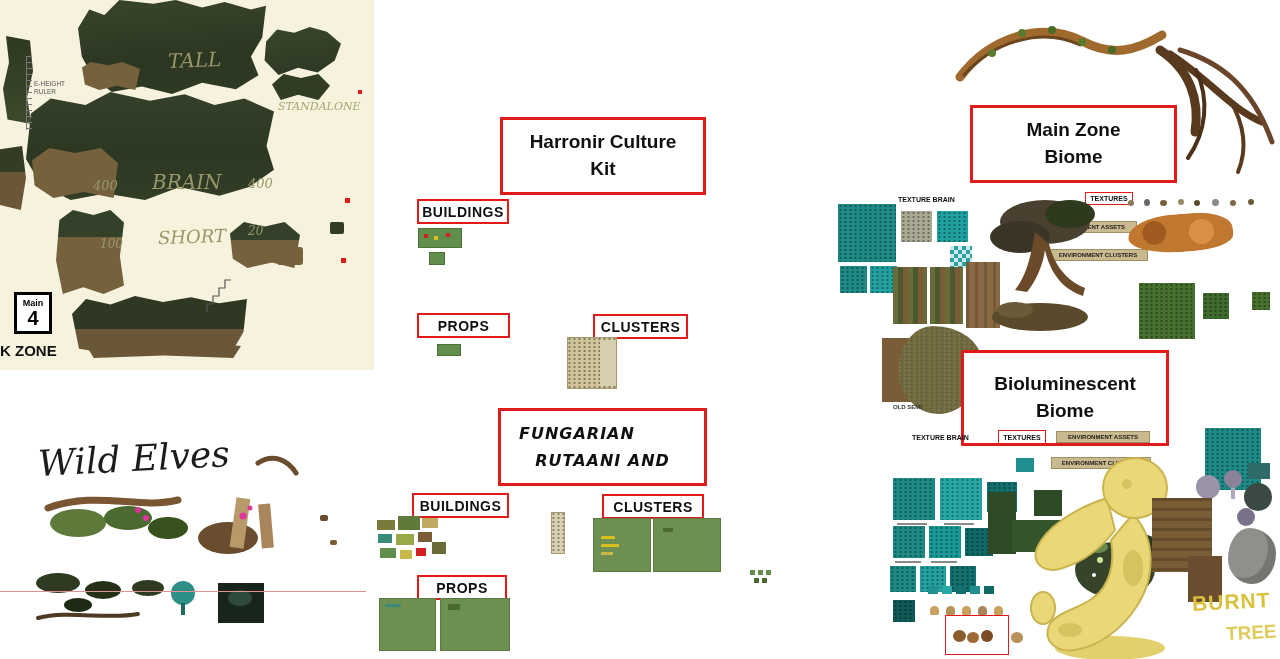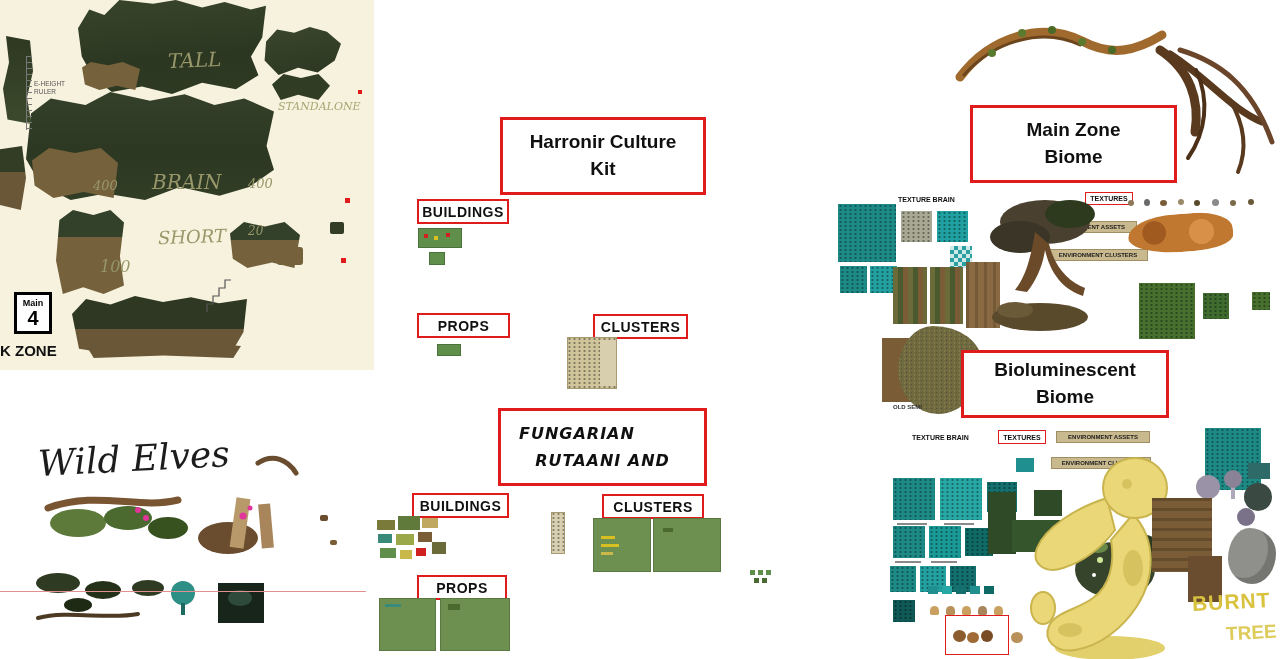--- a/index.html
+++ b/index.html
@@ -69,21 +69,21 @@
     <span style="display:block;">E-HEIGHT</span>
     <span style="display:block;">RULER</span>
   </div>
 
   <div class="abs hand" style="left:168px;top:48px;font-size:20px;transform:rotate(-2deg);">TALL</div>
   <div class="abs hand" style="left:278px;top:100px;font-size:11px;color:#a7a774;">STANDALONE</div>
   <div class="abs hand" style="left:152px;top:170px;font-size:20px;">BRAIN</div>
   <div class="abs hand" style="left:93px;top:178px;font-size:13px;">400</div>
   <div class="abs hand" style="left:248px;top:176px;font-size:13px;">400</div>
   <div class="abs hand" style="left:158px;top:226px;font-size:18px;transform:rotate(-2deg);">SHORT</div>
-  <div class="abs hand" style="left:100px;top:237px;font-size:16px;margin-top:20px;">100</div>
+  <div class="abs hand" style="left:100px;top:237px;font-size:12px;">100</div>
   <div class="abs hand" style="left:248px;top:224px;font-size:12px;">20</div>
 
   <div class="abs" style="left:205px;top:276px;width:28px;height:38px;">
     <svg width="28" height="38" viewBox="0 0 28 38">
         <path d="M2,36 L2,28 L8,28 L8,20 L14,20 L14,12 L20,12 L20,4 L26,4" fill="none" stroke="#555" stroke-width="1.2"></path>
       </svg>
   </div>
 
   <div class="abs" style="left:14px;top:292px;width:38px;height:42px;background:#fff;border:3px solid #000;box-sizing:border-box;
               display:flex;flex-direction:column;align-items:center;justify-content:center;line-height:1;">
@@ -283,21 +283,21 @@
     <div class="sq" style="left:0;top:2px;width:6px;height:6px;background:#8a7a5a;border-radius:50%;"></div>
     <div class="sq" style="left:16px;top:1px;width:6px;height:7px;background:#6a6a6a;border-radius:50%;"></div>
     <div class="sq" style="left:32px;top:2px;width:7px;height:6px;background:#7a5c36;border-radius:50%;"></div>
     <div class="sq" style="left:50px;top:1px;width:6px;height:6px;background:#9a8a6a;border-radius:50%;"></div>
     <div class="sq" style="left:66px;top:2px;width:6px;height:6px;background:#5a4a2c;border-radius:50%;"></div>
     <div class="sq" style="left:84px;top:1px;width:7px;height:7px;background:#8a8a88;border-radius:50%;"></div>
     <div class="sq" style="left:102px;top:2px;width:6px;height:6px;background:#7a6a4a;border-radius:50%;"></div>
     <div class="sq" style="left:120px;top:1px;width:6px;height:6px;background:#6a5a3a;border-radius:50%;"></div>
   </div>
 
-  <div class="redbox title-lg" style="left:961px;top:350px;width:208px;height:68px;justify-content:center;">
+  <div class="redbox title-lg" style="left:961px;top:350px;width:208px;height:96px;justify-content:center;">
     <span>Bioluminescent</span>
     <span>Biome</span>
   </div>
 
   <div class="plain-sm" style="left:912px;top:434px;">TEXTURE BRAIN</div>
   <div class="chipbox" style="left:998px;top:430px;width:48px;height:14px;">
     <span>TEXTURES</span>
   </div>
   <div class="tanbar" style="left:1056px;top:431px;width:94px;height:12px;">
     <span>ENVIRONMENT ASSETS</span>

